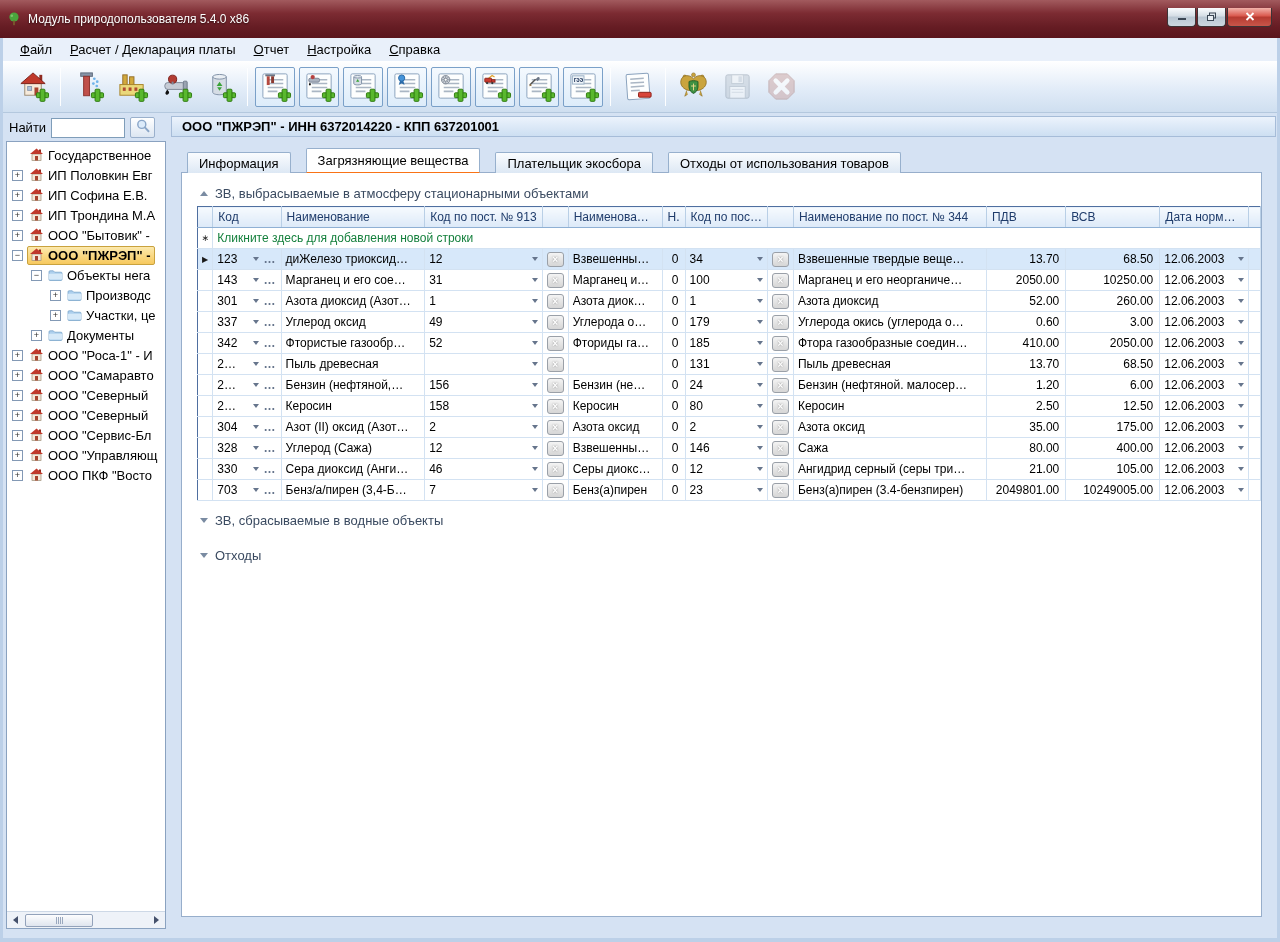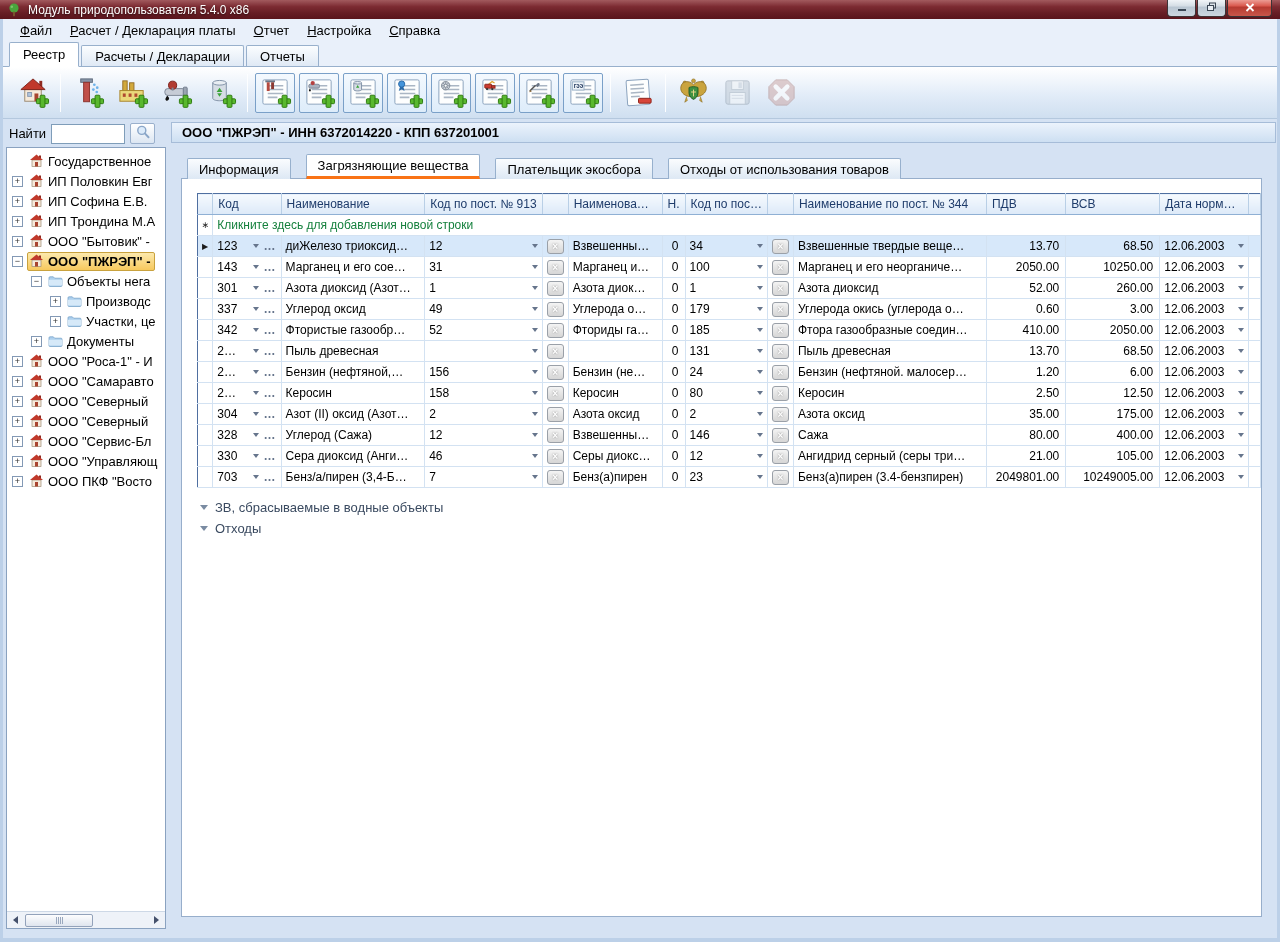--- a/index.html
+++ b/index.html
@@ -1,21 +1,21 @@
 <!DOCTYPE html>
 <html><head>
 <meta charset="utf-8">
 <style>
   *{box-sizing:border-box;margin:0;padding:0}
   html,body{width:1280px;height:942px;overflow:hidden}
   body{font-family:"Liberation Sans",sans-serif;font-size:13px;background:#d5e2f3;color:#000}
 
   
   .window{width:1280px;height:942px;display:flex;flex-direction:column}
-  .titlebar{height:19px;background:linear-gradient(180deg,#a25a5e 0%,#7c2b32 35%,#661d24 70%,#5a151c 100%);
+  .titlebar{height:38px;background:linear-gradient(180deg,#a25a5e 0%,#7c2b32 35%,#661d24 70%,#5a151c 100%);
     display:flex;align-items:center;padding-left:6px;color:#fff}
   .titlebar .app-ic{width:16px;height:16px;margin-right:6px;flex:0 0 auto}
   .title-text{font-size:12px;text-shadow:0 1px 2px rgba(0,0,0,.6);white-space:nowrap}
   .title-spacer{flex:1}
   .winbtns{display:flex;margin-right:8px;margin-top:-4px}
   .wbtn{height:19px;border:1px solid #3c3336;border-top:none;display:flex;align-items:center;justify-content:center;
     background:linear-gradient(#fafcfe,#d4dde5 45%,#b9c6d2 50%,#cdd7e0);border-radius:0 0 4px 4px;margin-left:1px}
   .wbtn.min,.wbtn.max{width:29px}
   .wbtn.cls{width:45px;background:linear-gradient(#f2b3ab,#d9574c 45%,#b63a30 50%,#c8564a)}
 
@@ -71,28 +71,28 @@
   .sthumb i{display:block;width:1px;height:7px;background:#9aa8be}
   .sspacer{flex:1}
 
   
   .main{flex:1;display:flex;flex-direction:column;margin-left:5px;padding-right:1px;overflow:hidden}
   .org-header{height:21px;background:linear-gradient(#ecf3fc,#cddff2);border:1px solid #a6bcd8;display:flex;align-items:center;
     font-weight:bold;padding-left:10px;white-space:nowrap}
   .innertabs{margin:11px 14px -1px 16px;height:25px;display:flex;align-items:flex-end;position:relative;z-index:2}
   .itab{height:21px;display:flex;align-items:center;padding:0 11px;margin-right:15px;border:1px solid #97b0cd;border-bottom:none;
     border-radius:2px 2px 0 0;background:linear-gradient(#fafcfe,#dde8f4);white-space:nowrap}
-  .itab.active{height:25px;background:#fff;border-bottom:3px solid #f97316}
+  .itab.active{height:25px;background:#fff;border-bottom:1px solid #f97316}
   .panel{flex:1;margin:0 14px 21px 10px;border:1px solid #97aecb;background:#fff;padding:11px 0 0 15px;overflow:hidden}
 
   .section{display:flex;align-items:center;height:19px;color:#3a4a60;margin-left:3px}
   .sec-tri{margin-right:7px;width:0;height:0}
   .sec-tri.up{border-left:4px solid transparent;border-right:4px solid transparent;border-bottom:5px solid #7a8ba2}
   .sec-tri.down{border-left:4px solid transparent;border-right:4px solid transparent;border-top:5px solid #7a8ba2}
-  .section + .section{margin-top:2px}
+  .section + .section{margin-top:16px}
 
   
   table.grid{border-collapse:collapse;table-layout:fixed;margin:3px 0 10px 0;font-size:12px;border:1px solid #4f6fa0}
   .grid th{height:21px;font-weight:normal;color:#1f3c6b;text-align:left;padding:1px 5px;white-space:nowrap;overflow:hidden;
     background:linear-gradient(#f6fafe,#dce9f8);border-right:1px solid #b9cfe6;border-bottom:1px solid #8fb0d4}
   .grid td{height:21px;padding:0 4px;white-space:nowrap;overflow:hidden;border-right:1px solid #d3e2f2;border-bottom:1px solid #d3e2f2;background:#fff}
   .grid tr.sel td{background:#d7e8fa}
   .grid td.ind{padding:0;text-align:center;color:#222;font-size:9px}
   .grid td.r{text-align:right;padding-right:6px}
   .grid td.c{text-align:center}
@@ -144,25 +144,20 @@
   <div class="frame">
 
     <div class="menubar">
         <div class="menu-item"><u>Ф</u>айл</div>
         <div class="menu-item"><u>Р</u>асчет / Декларация платы</div>
         <div class="menu-item"><u>О</u>тчет</div>
         <div class="menu-item"><u>Н</u>астройка</div>
         <div class="menu-item"><u>С</u>правка</div>
       </div>
 
-    <div class="tabstrip">
-        <div class="tab active">Реестр</div>
-        <div class="tab">Расчеты / Декларации</div>
-        <div class="tab">Отчеты</div>
-      </div>
 
     <div class="toolbar">
         <div class="tool-btn">
           <span class="tb-ic">
             <svg viewBox="0 0 34 34">
               <rect x="8" y="14" width="17" height="12" fill="#f6eadb" stroke="#9b8a72"></rect>
               <rect x="23" y="5" width="3" height="7" fill="#8f2a20"></rect>
               <polygon points="16.5,3 29,14 4,14" fill="#c0392b" stroke="#7e241c"></polygon>
               <rect x="11" y="17" width="4" height="4" fill="#b0c4de" stroke="#8a9ab0"></rect>
               <rect x="18" y="18" width="4" height="8" fill="#a8442f"></rect>
@@ -685,20 +680,24 @@
 
       <div class="main">
         <div class="org-header">ООО "ПЖРЭП" - ИНН 6372014220 - КПП 637201001</div>
         <div class="innertabs">
             <div class="itab">Информация</div>
             <div class="itab active">Загрязняющие вещества</div>
             <div class="itab">Плательщик экосбора</div>
             <div class="itab">Отходы от использования товаров</div>
           </div>
         <div class="panel">
+          <div class="section">
+            <span class="sec-tri up"></span>
+            <span>ЗВ, выбрасываемые в атмосферу стационарными объектами</span>
+          </div>
           <table class="grid">
             <thead>
                 <tr id="thead-row">
                   <th style="width: 16px;"></th>
                   <th style="width: 70px;">Код</th>
                   <th style="width: 145px;">Наименование</th>
                   <th style="width: 109px;">Код по пост. № 913</th>
                   <th style="width: 21px;"></th>
                   <th style="width: 95px;">Наименова…</th>
                   <th style="width: 20px;">Н.</th>

